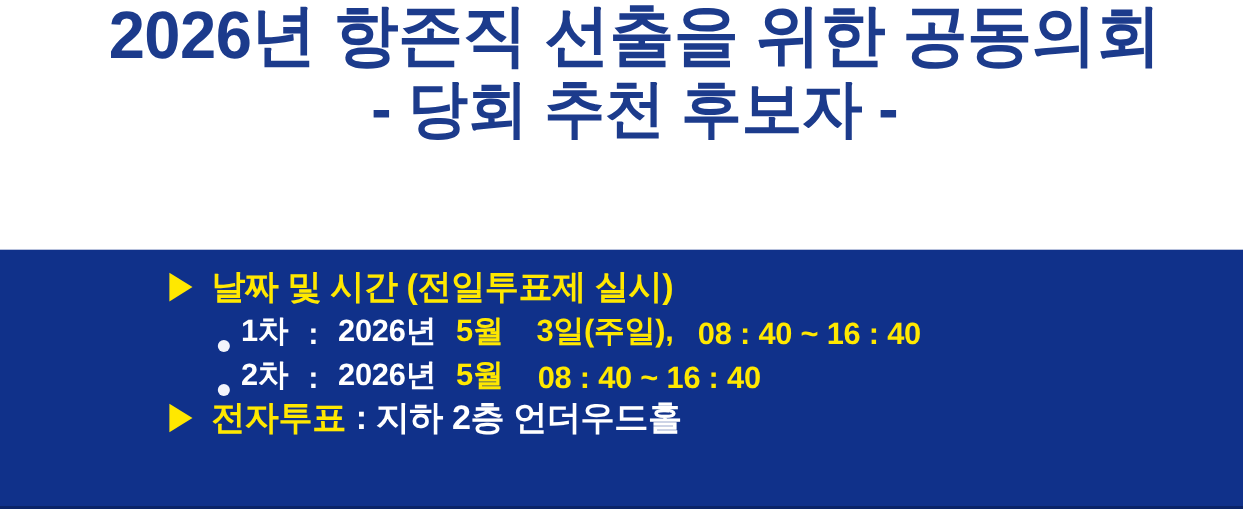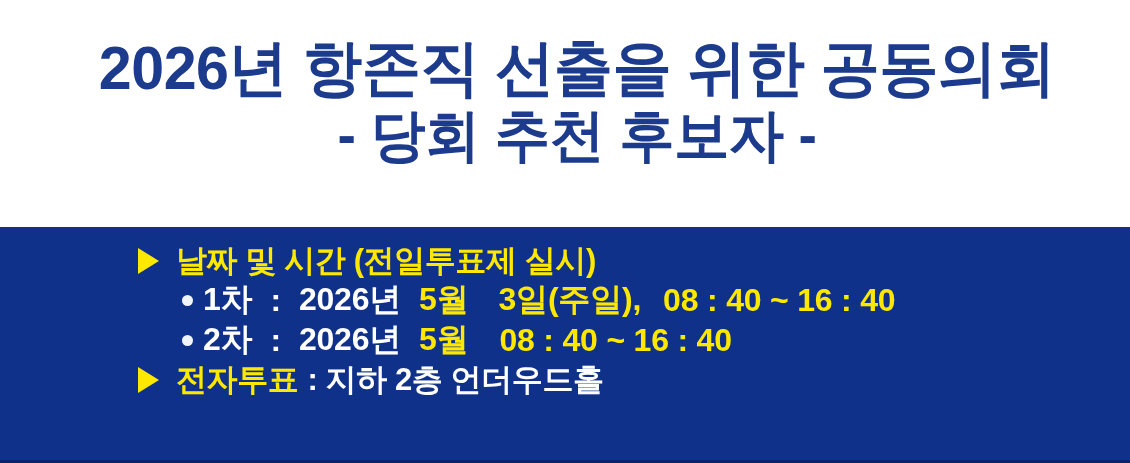--- a/index.html
+++ b/index.html
@@ -24,21 +24,21 @@
   .title-block {
     position: absolute;
     left: 0;
     top: 0;
     width: 1130px;
     height: 227px;
     background: #ffffff;
     display: flex;
     flex-direction: column;
     align-items: center;
-    justify-content: center;
+    justify-content: flex-start;
     box-sizing: border-box;
     padding-bottom: 26px;
     padding-left: 24px;
   }
   .title-line {
     color: #1c3b8c;
     font-weight: 900;
     letter-spacing: -0.5px;
     white-space: nowrap;
     text-align: center;
@@ -52,21 +52,21 @@
 
   
   .info-band {
     position: absolute;
     left: 0;
     top: 227px;
     width: 1130px;
     height: 236px;
     background: #10318a;
     box-sizing: border-box;
-    padding: 14px 0 0 0;
+    padding: 14px 0 0 16px;
     border-bottom: 3px solid #0b2468;
   }
   .info-rows {
     margin-left: 138px;
   }
 
   .row {
     display: flex;
     align-items: center;
     white-space: nowrap;
@@ -86,23 +86,24 @@
     border-bottom: 13px solid transparent;
     border-left: 21px solid #ffe800;
     margin-right: 17px;
     flex: 0 0 auto;
   }
 
   
   .row-sub {
     height: 40px;
     margin-left: 44px;
-    font-size: 32px;
+    font-size: 28px;
     font-weight: 800;
     letter-spacing: -0.2px;
+    align-items: flex-end;
   }
   .row-sub .marker-dot {
     width: 11px;
     height: 11px;
     border-radius: 50%;
     background: #f2f4fb;
     margin-right: 10px;
     flex: 0 0 auto;
   }
 

